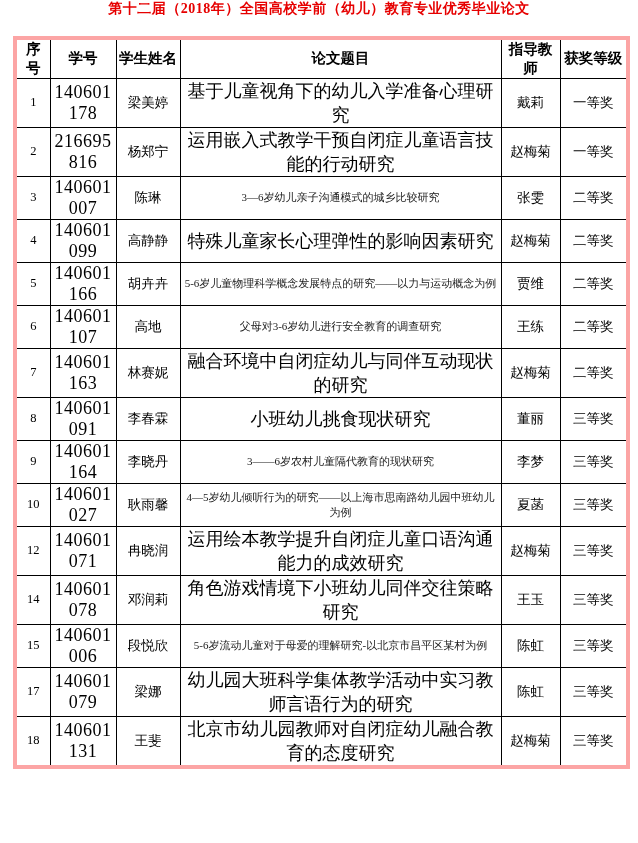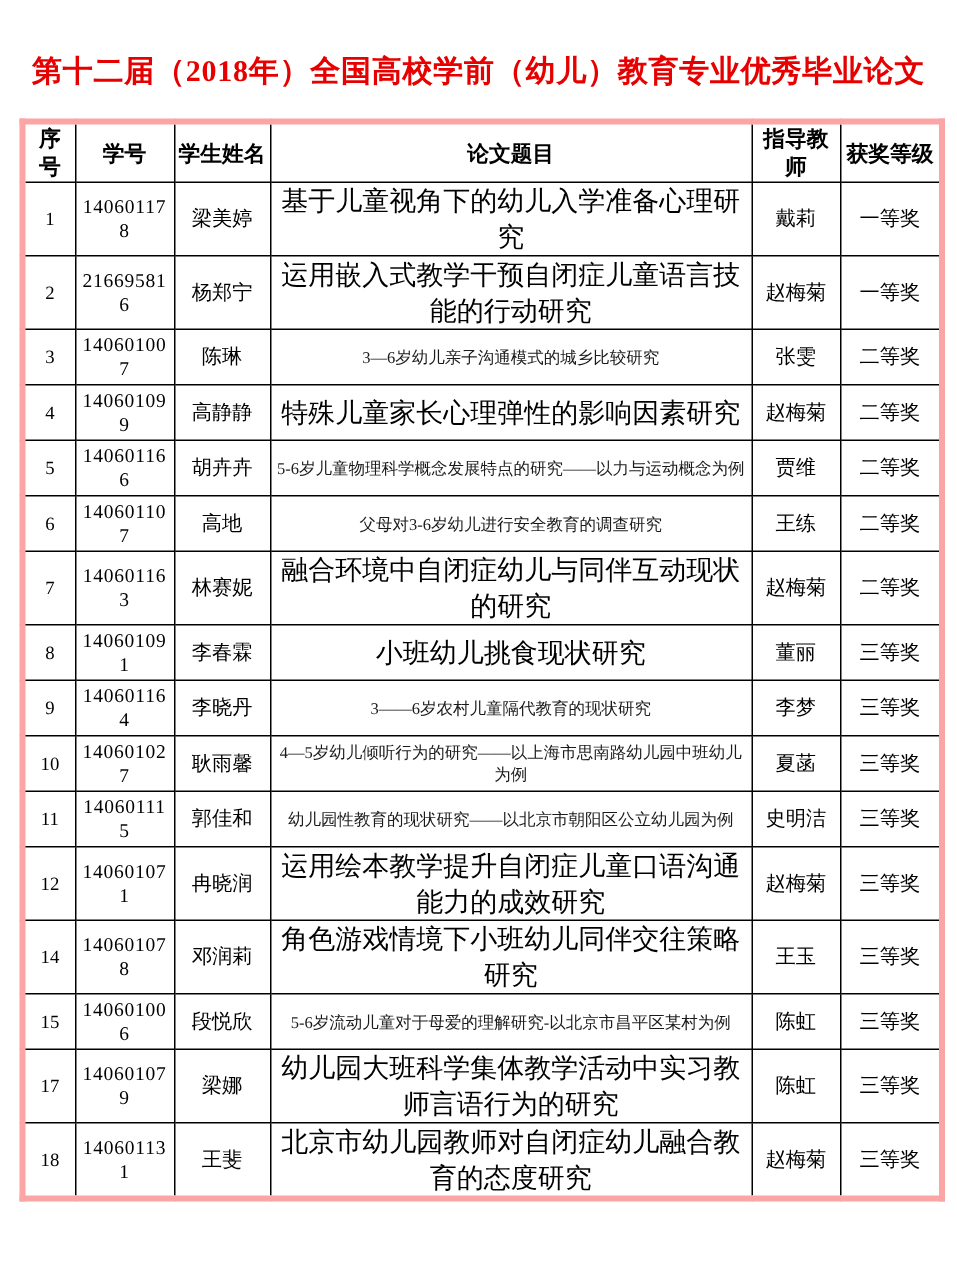--- a/index.html
+++ b/index.html
@@ -13,24 +13,23 @@
     font-family: "Liberation Serif", "DejaVu Serif", serif;
     color: #000000;
     overflow: hidden;
   }
   .doc {
     width: 638px;
     height: 843px;
     position: relative;
   }
   .doc-title-1 {
-    padding-top: 36px;
     text-align: center;
     font-weight: bold;
-    font-size: 20px;
+    font-size: 14px;
     letter-spacing: 0.5px;
     color: var(--title-red, #e60000);
     line-height: 1.25;
   }
   .doc-title-2 {
     margin-top: 8px;
     text-align: center;
     font-weight: bold;
     font-size: 28px;
     letter-spacing: 1px;
@@ -60,21 +59,21 @@
     font-weight: bold;
   }
   .award-table td {
     height: 36px;
     font-size: 13.5px;
   }
   .award-table td.c-no {
     font-size: 12.5px;
   }
   .award-table td.c-sid {
-    font-size: 13px;
+    font-size: 18px;
     letter-spacing: 0.5px;
   }
   .award-table td.c-title {
     font-size: 18px;
   }
   .award-table td.c-title.small {
     font-size: 11px;
     color: #1a1a1a;
   }
 </style>
@@ -180,28 +179,20 @@
   </tr>
         <tr>
     <td class="c-no">10</td>
     <td class="c-sid">140601027</td>
     <td class="c-name">耿雨馨</td>
     <td class="c-title small">4—5岁幼儿倾听行为的研究——以上海市思南路幼儿园中班幼儿为例</td>
     <td class="c-adv">夏菡</td>
     <td class="c-award">三等奖</td>
   </tr>
         <tr>
-    <td class="c-no">11</td>
-    <td class="c-sid">140601115</td>
-    <td class="c-name">郭佳和</td>
-    <td class="c-title small">幼儿园性教育的现状研究——以北京市朝阳区公立幼儿园为例</td>
-    <td class="c-adv">史明洁</td>
-    <td class="c-award">三等奖</td>
-  </tr>
-        <tr>
     <td class="c-no">12</td>
     <td class="c-sid">140601071</td>
     <td class="c-name">冉晓润</td>
     <td class="c-title">运用绘本教学提升自闭症儿童口语沟通能力的成效研究</td>
     <td class="c-adv">赵梅菊</td>
     <td class="c-award">三等奖</td>
   </tr>
         <tr>
     <td class="c-no">14</td>
     <td class="c-sid">140601078</td>

